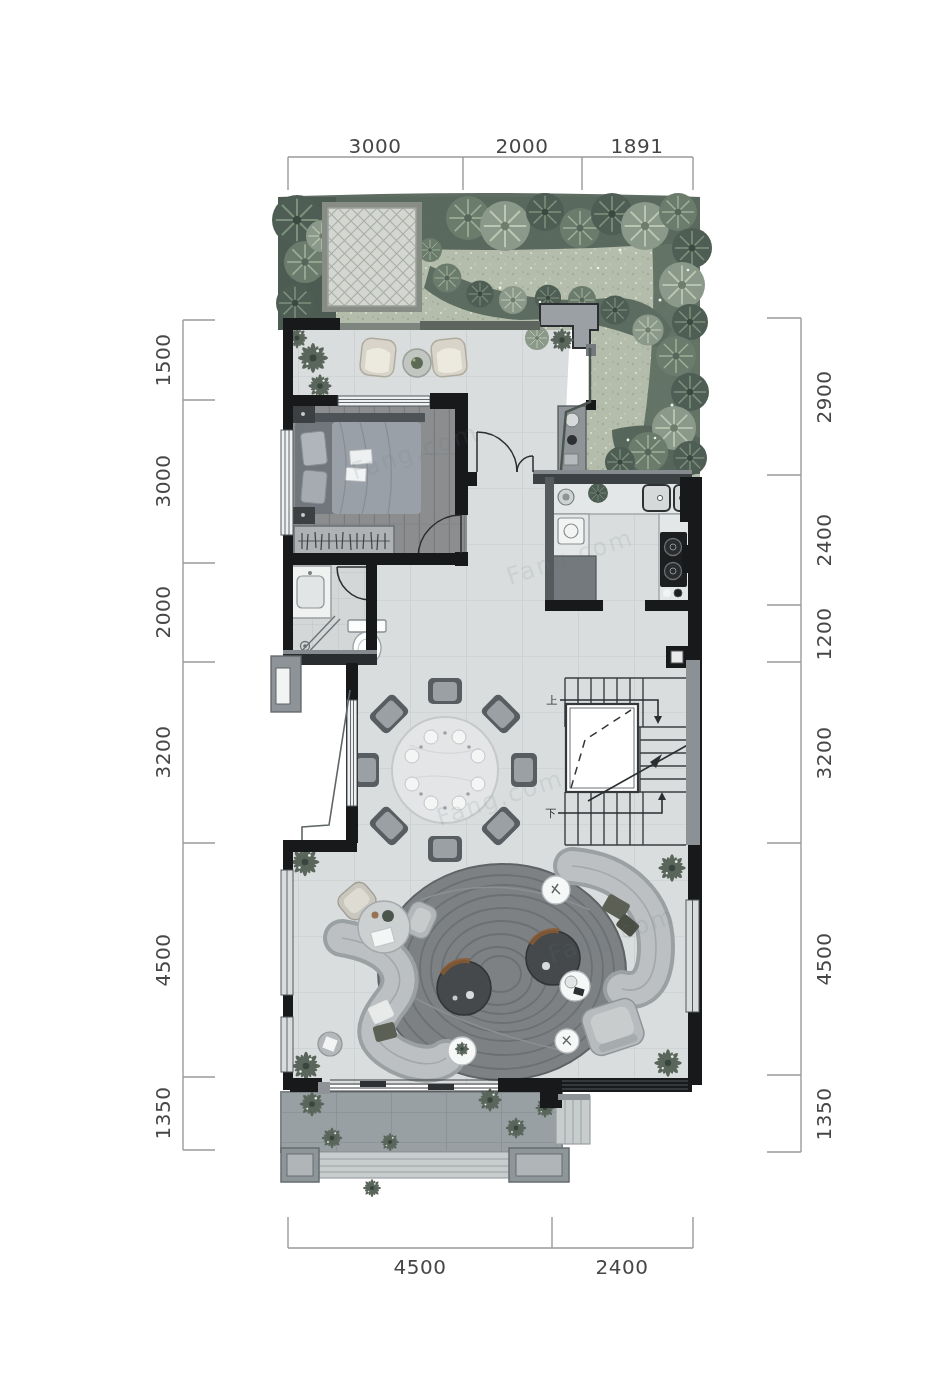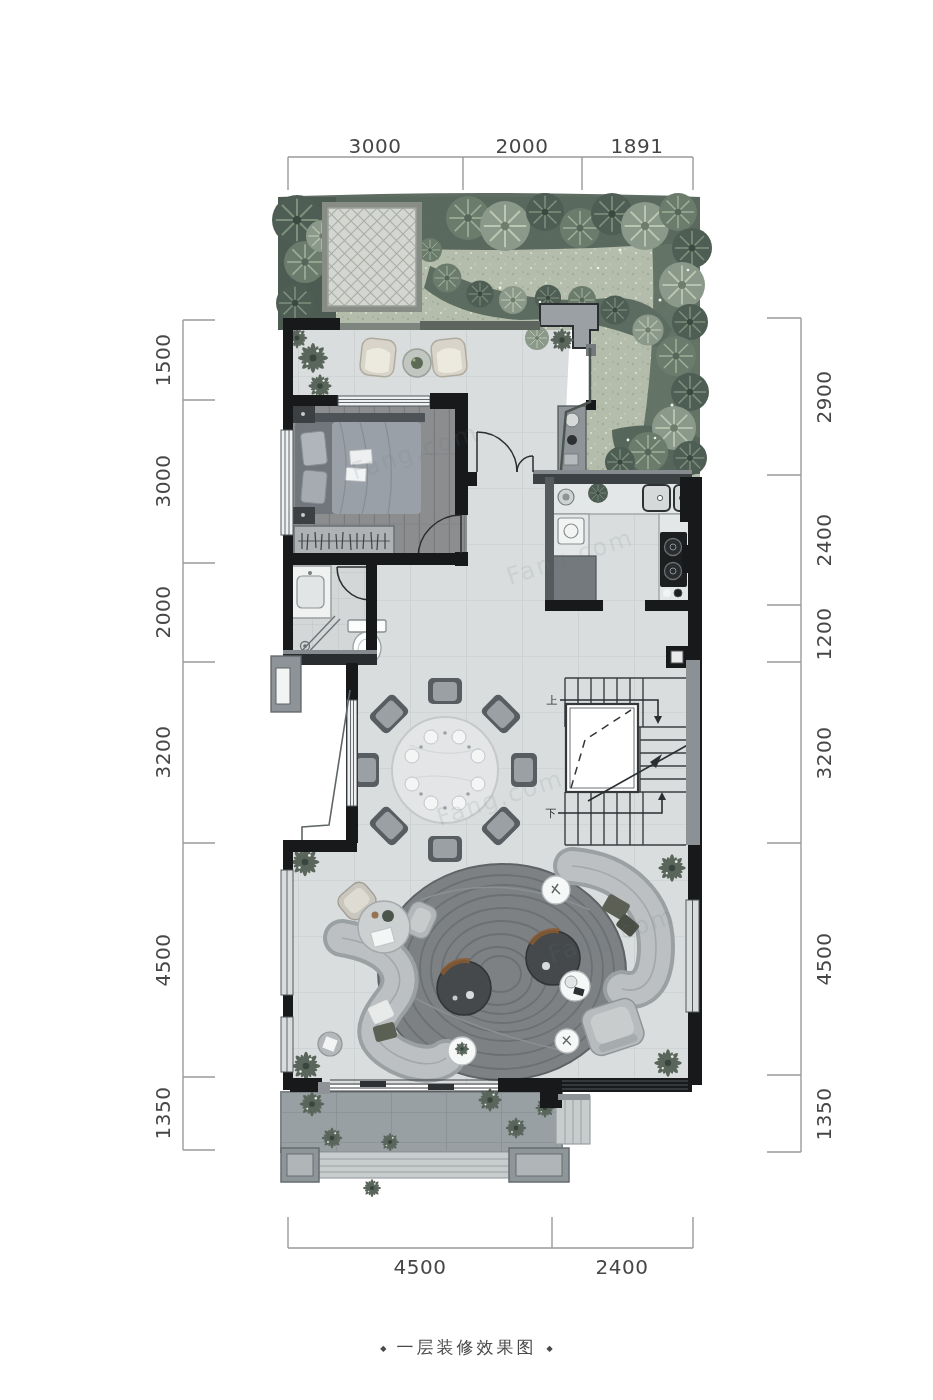--- a/index.html
+++ b/index.html
@@ -626,17 +626,14 @@
 <div class="dim-label" style="left:622px;top:1267px;">2400</div>
 
 <div class="stair-label" style="left:552px;top:700px;">上</div>
 <div class="stair-label" style="left:551px;top:813px;">下</div>
 
 <div class="watermark" style="left:415px;top:452px;">Fang.com</div>
 <div class="watermark" style="left:570px;top:557px;">Fang.com</div>
 <div class="watermark" style="left:500px;top:798px;">Fang.com</div>
 <div class="watermark" style="left:612px;top:935px;">Fang.com</div>
 
-<div id="caption">
-  <span class="dot">◆</span><span>一层装修效果图</span><span class="dot">◆</span>
+
 </div>
 
-</div>
-
 </body></html>

